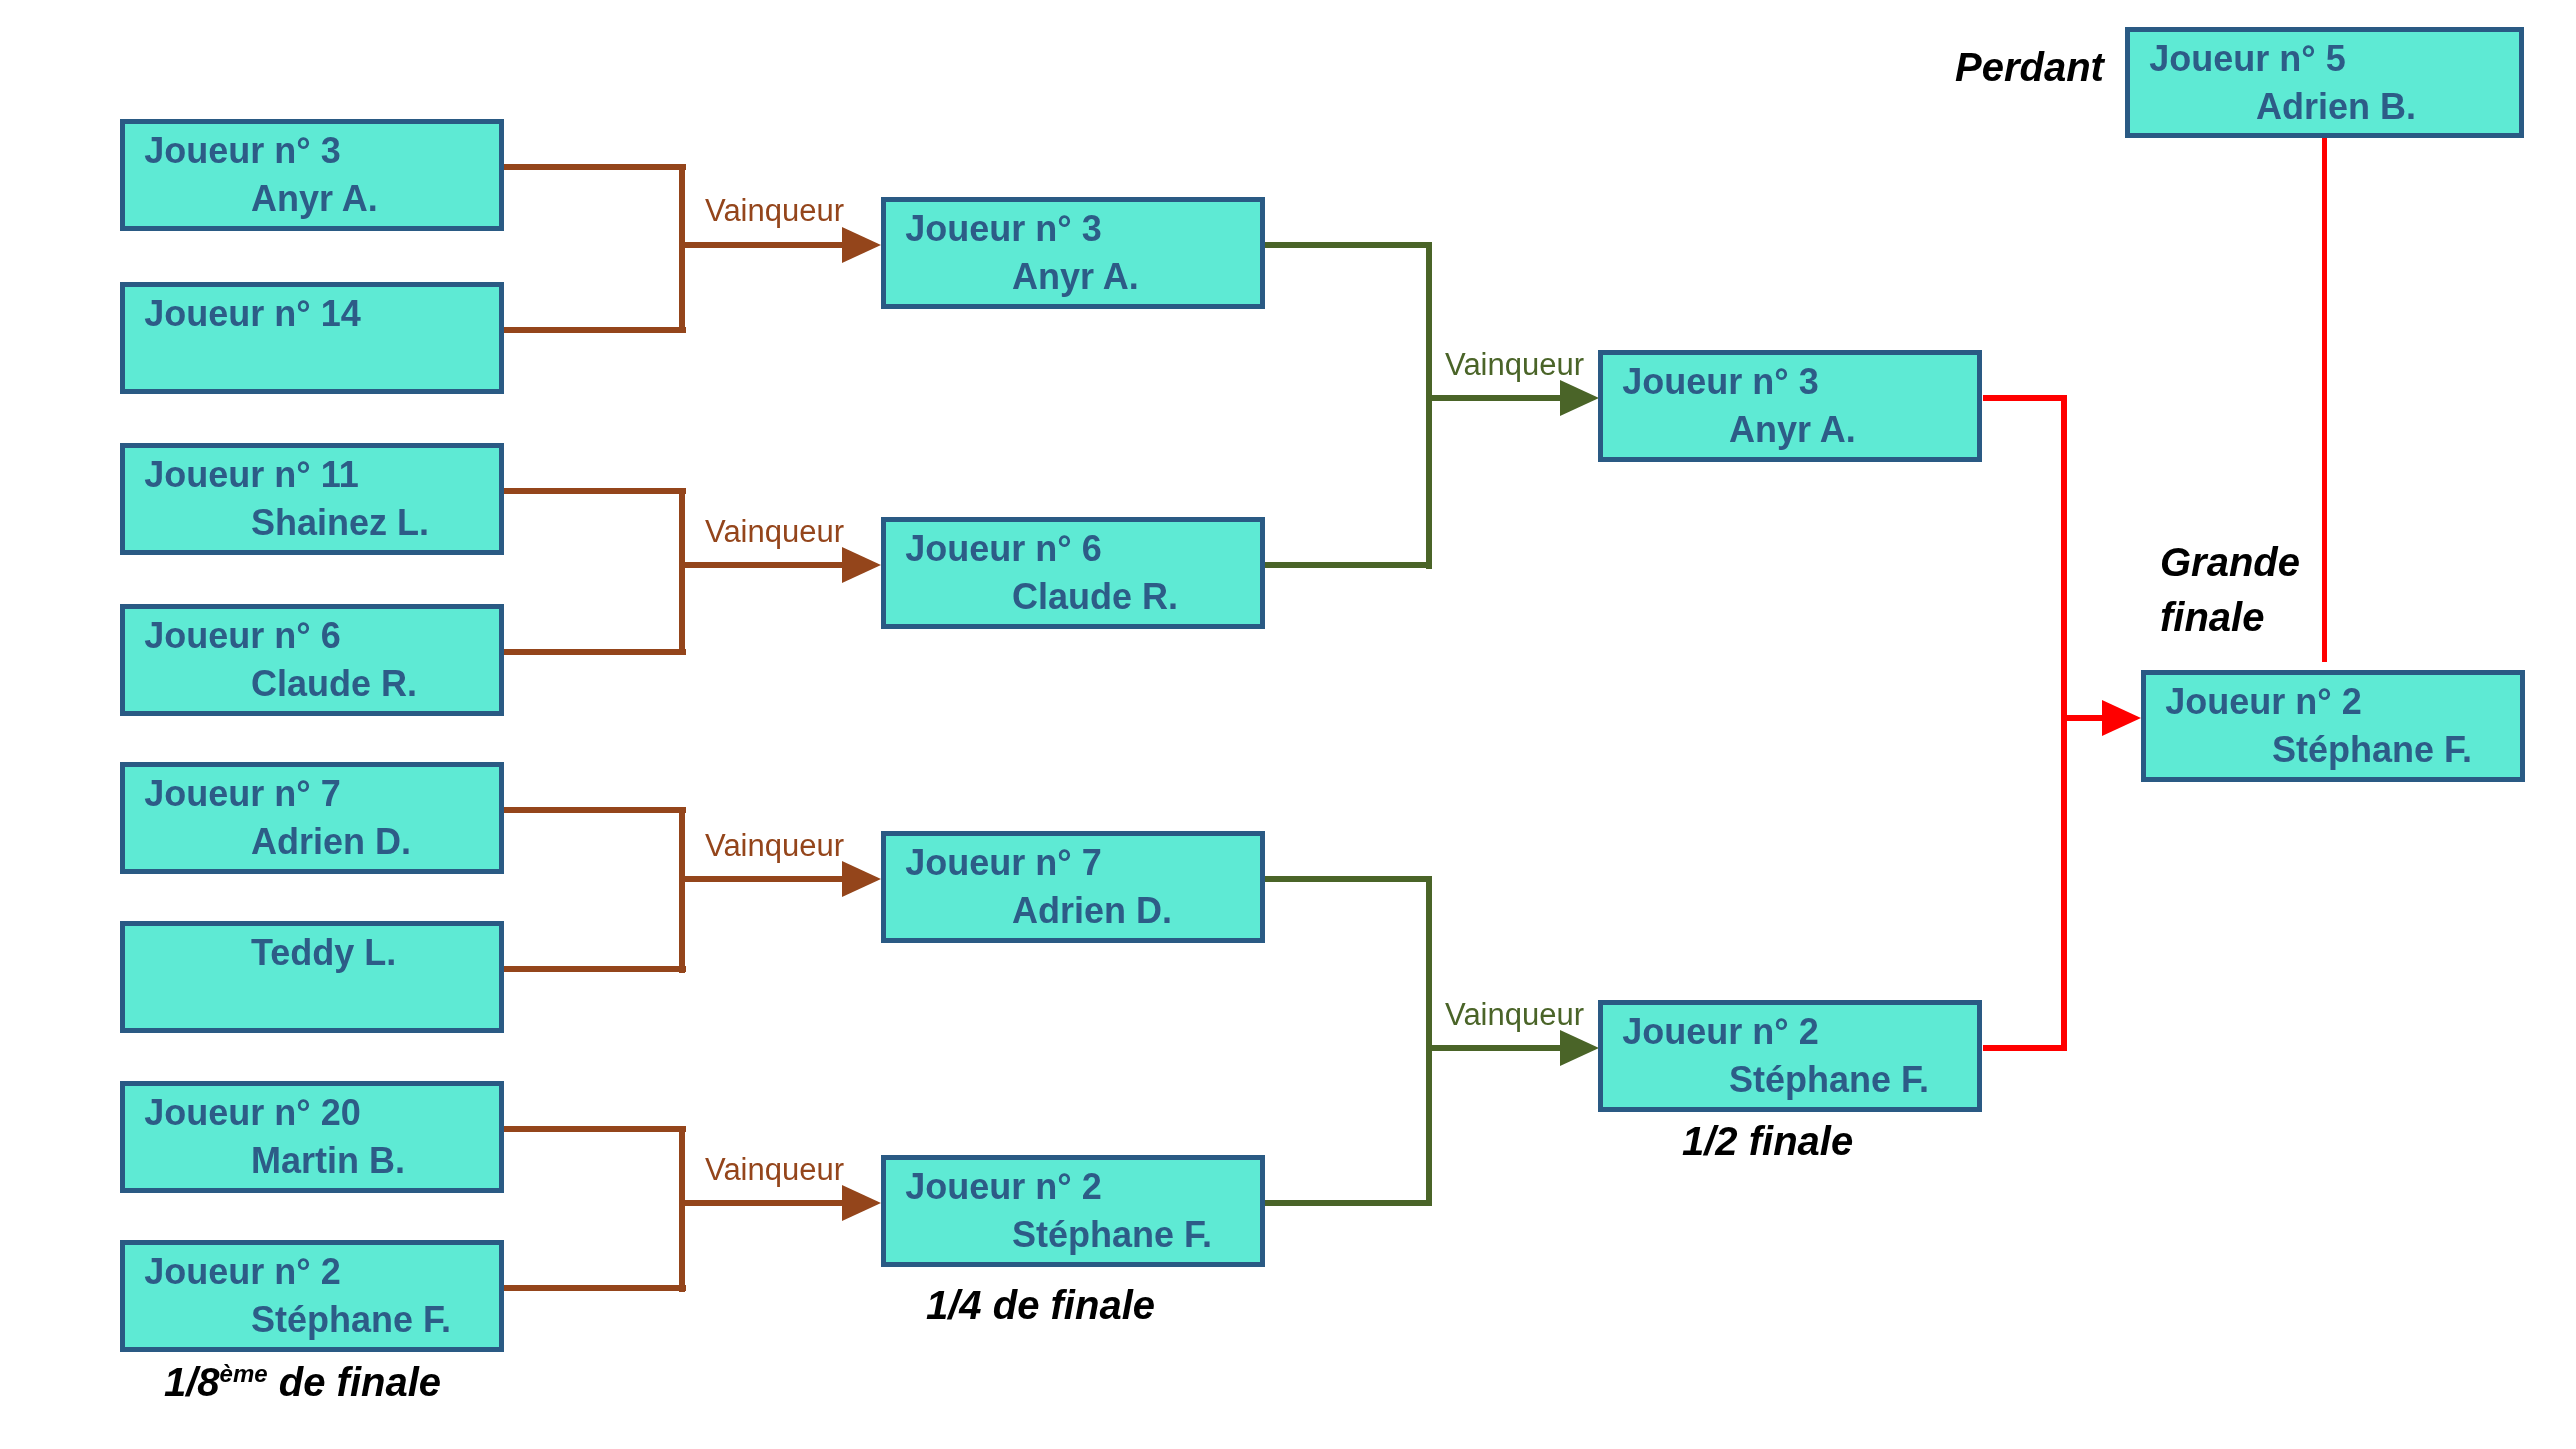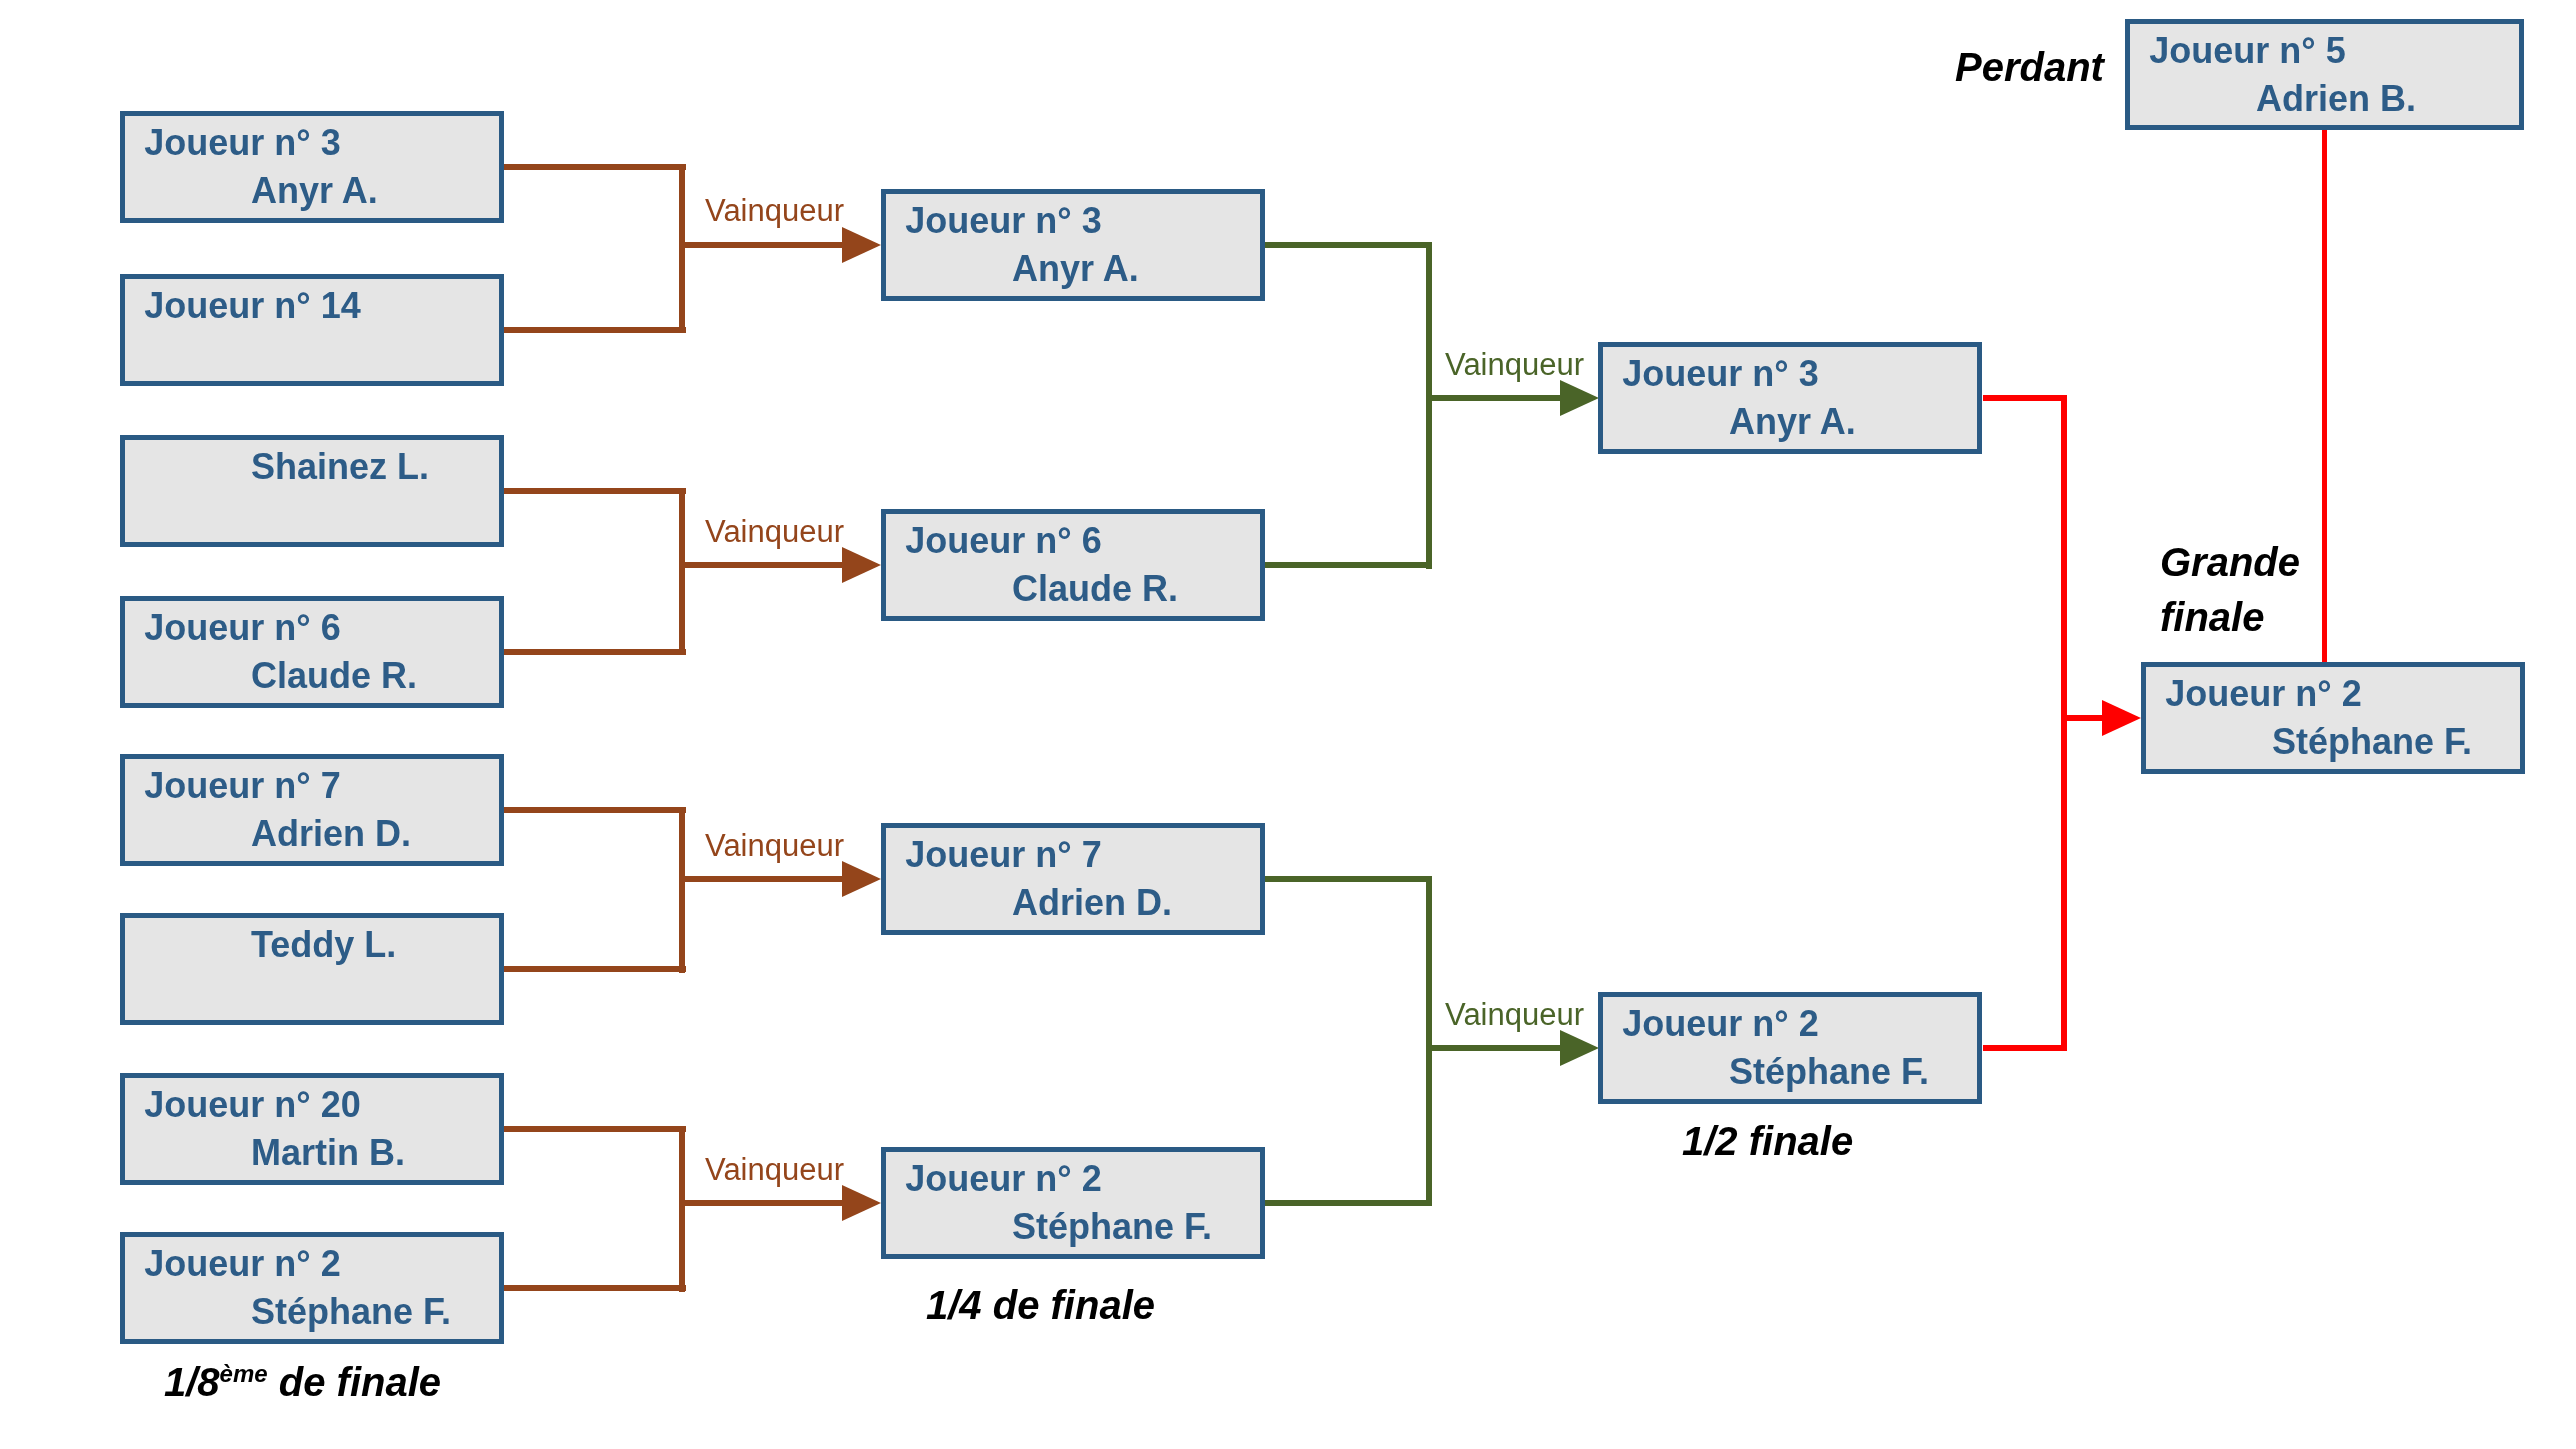--- a/index.html
+++ b/index.html
@@ -19,27 +19,28 @@
     background: var(--background);
     font-family: "Liberation Sans", sans-serif;
     overflow: hidden;
   }
   .pbox {
     position: absolute;
     width: 384px;
     height: 112px;
     box-sizing: border-box;
     border: 5.8px solid var(--box_border);
-    background: #e5e5e5;
+    background: #5eead4;
     color: var(--box_text);
     font-weight: bold;
     font-size: 36px;
     line-height: 48px;
     padding-top: 2.6px;
     z-index: 2;
+    margin-top: 8px;
   }
   .pbox .l1 { padding-left: 19.3px; white-space: nowrap; }
   .pbox .l2 { padding-left: 126px; white-space: nowrap; }
   .hline { position: absolute; height: 6.4px; z-index: 1; }
   .vline { position: absolute; width: 6.4px; z-index: 1; }
   .vline.thin { width: 5.2px; }
   .c-brown { background: var(--huitieme_connector); }
   .c-green { background: var(--quart_connector); }
   .c-red   { background: var(--finale_connector); }
   .ahead {
@@ -80,20 +81,21 @@
 <div class="canvas">
 
   <div class="pbox" style="left:120px;top:111px">
     <div class="l1">Joueur n° 3</div>
     <div class="l2">Anyr A.</div>
   </div>
   <div class="pbox" style="left:120px;top:274px">
     <div class="l1">Joueur n° 14</div>
   </div>
   <div class="pbox" style="left:120px;top:435px">
+    <div class="l1">Joueur n° 11</div>
     <div class="l2">Shainez L.</div>
   </div>
   <div class="pbox" style="left:120px;top:596px">
     <div class="l1">Joueur n° 6</div>
     <div class="l2">Claude R.</div>
   </div>
   <div class="pbox" style="left:120px;top:754px">
     <div class="l1">Joueur n° 7</div>
     <div class="l2">Adrien D.</div>
   </div>

